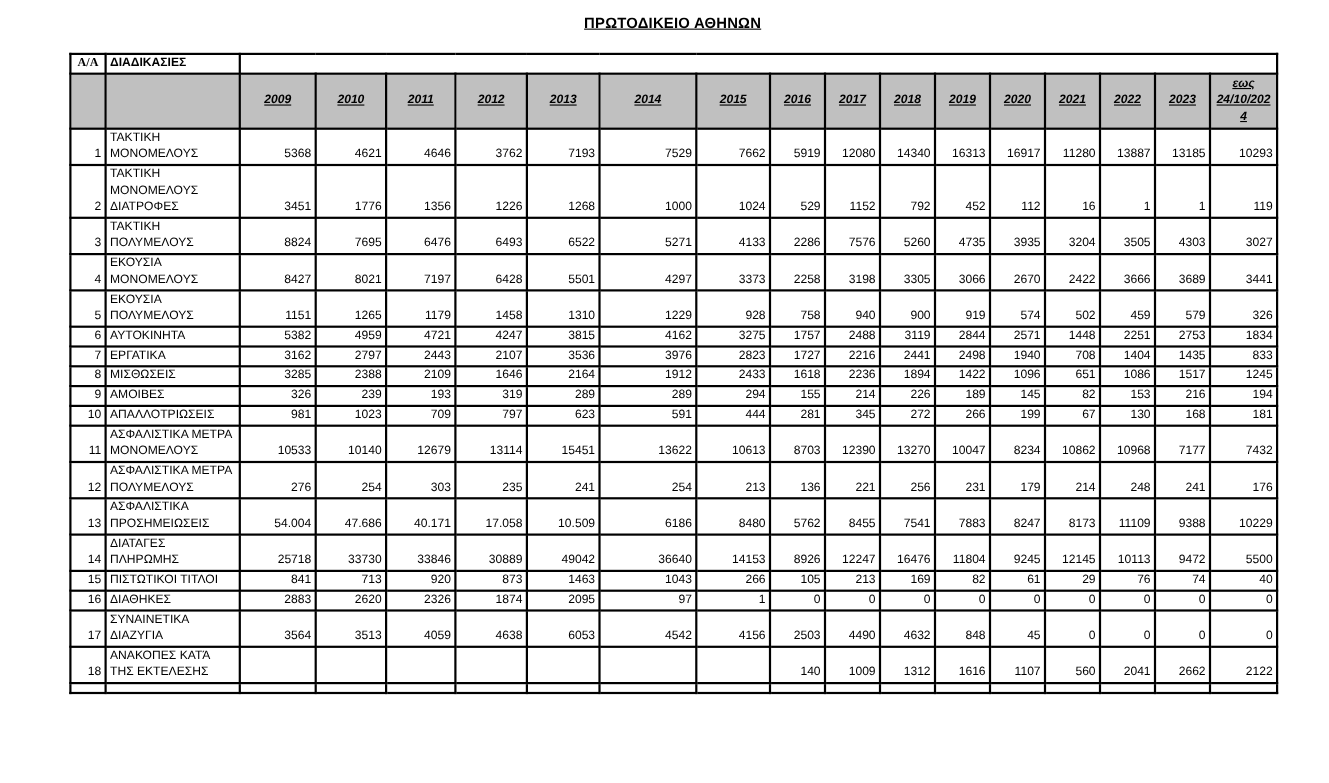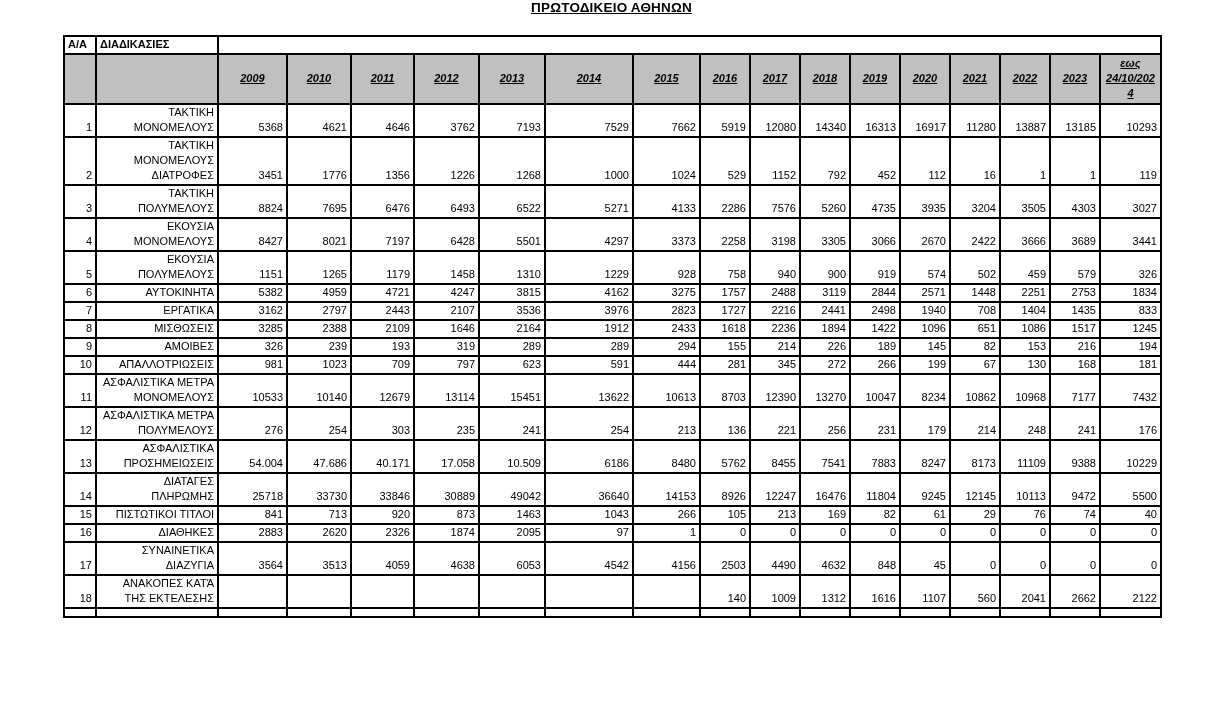--- a/index.html
+++ b/index.html
@@ -8,20 +8,21 @@
     font-family: "Liberation Sans", sans-serif;
     color: #000;
     width: 1208px;
     height: 712px;
     overflow: hidden;
   }
   .page {
     width: 1208px;
     height: 620px;
     background: #fff;
+    padding-top: 13px;
   }
   .titles {
     margin-left: 63px;
     width: 1097px;
     text-align: center;
   }
   .doc-title {
     font-size: 13.5px;
     font-weight: bold;
     text-decoration: underline;
@@ -43,23 +44,24 @@
   }
   table.decisions td {
     border: 2px solid #000;
     padding: 0 3px 1px 3px;
     overflow: hidden;
     line-height: 15px;
   }
   
   td.hdr-aa {
     font-weight: bold;
-    text-align: left;
+    text-align: center;
     height: 16px;
     padding: 0 1px;
+    font-family: Liberation Serif, serif;
   }
   td.hdr-proc {
     font-weight: bold;
     height: 16px;
   }
   td.filler {
     border: none;
     background: #fff;
   }
   
@@ -72,21 +74,21 @@
   td.year-hdr, td.final-hdr {
     font-weight: bold;
     font-style: italic;
     text-decoration: underline;
   }
   td.final-hdr { padding: 0 2px; }
   td.final-hdr .brk { word-break: break-all; display: block; }
   
   tr.data-row td { height: 16px; vertical-align: bottom; }
   td.num { text-align: right; padding-right: 1px; }
-  td.label { text-align: right; }
+  td.label { text-align: left; }
   td.val { text-align: right; }
   tr.empty-row td { height: 9px; padding: 0; }
 </style>
 </head>
 <body>
 
 <div class="page">
   <div class="titles">
     <div class="doc-title"><span>ΠΡΩΤΟΔΙΚΕΙΟ ΑΘΗΝΩΝ</span></div>
   </div>

